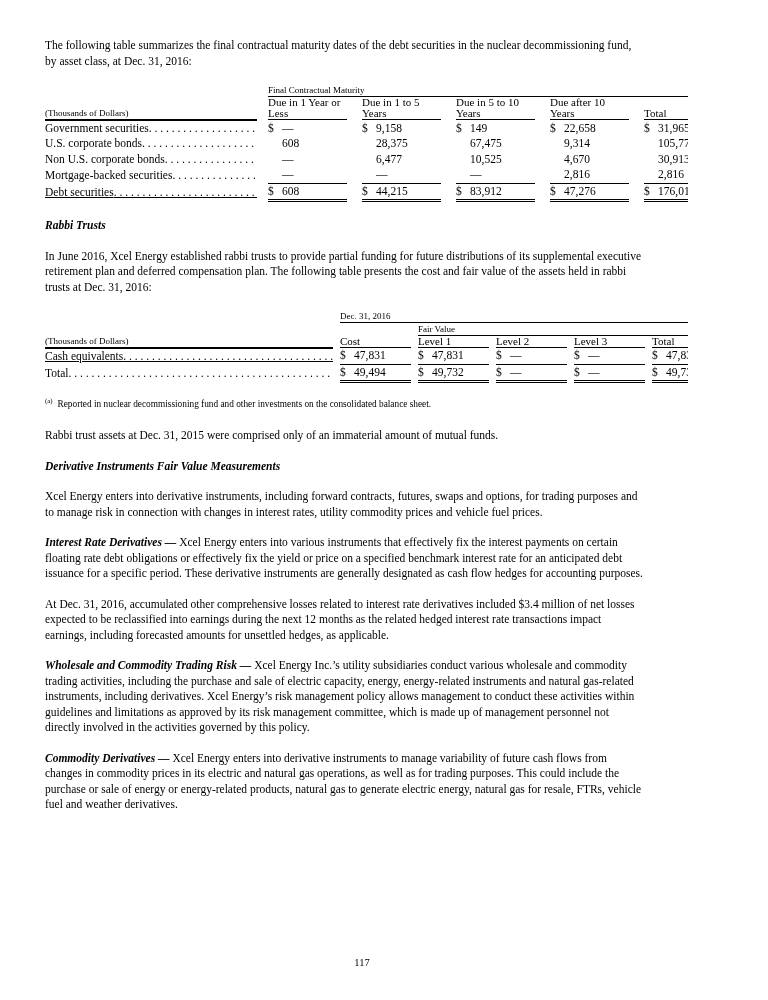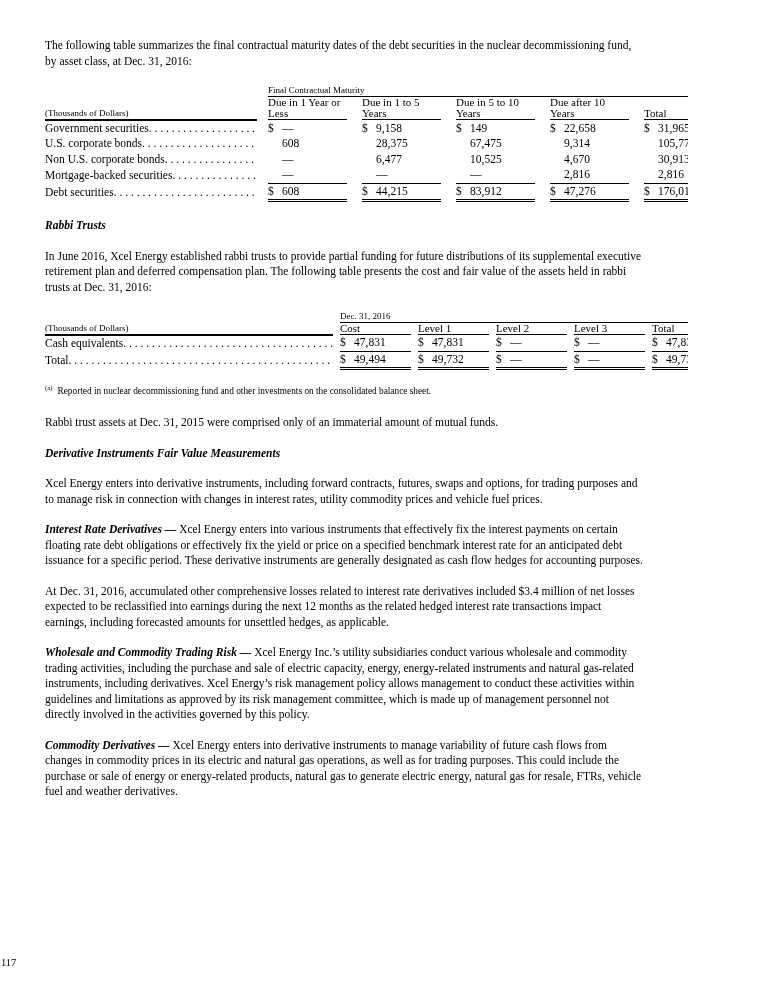--- a/index.html
+++ b/index.html
@@ -25,30 +25,30 @@
   .lblhead{font-size:9px;font-weight:bold;text-align:left;border-bottom:2px solid #000;padding-bottom:2px;line-height:11px;}
   td.d{text-align:left;padding:1px 0 2px 2px;}
   td.v{text-align:right;padding:1px 0 2px 0;}
   td.lbl{padding:1px 0 2px 2px;overflow:hidden;}
   .rl{display:flex;align-items:baseline;overflow:hidden;}
   .rl .t{white-space:nowrap;}
   .rl .f{flex:1 1 auto;overflow:hidden;white-space:nowrap;}
   .rl .f::after{content:" .\00a0.\00a0.\00a0.\00a0.\00a0.\00a0.\00a0.\00a0.\00a0.\00a0.\00a0.\00a0.\00a0.\00a0.\00a0.\00a0.\00a0.\00a0.\00a0.\00a0.\00a0.\00a0.\00a0.\00a0.\00a0.\00a0.\00a0.\00a0.\00a0.\00a0.\00a0.\00a0.\00a0.\00a0.\00a0.\00a0.\00a0.\00a0.\00a0.\00a0.\00a0.\00a0.\00a0.\00a0.\00a0.\00a0.\00a0.\00a0.\00a0.\00a0.";}
   .grp-label{font-weight:bold;}
   .sup{font-size:7px;vertical-align:super;line-height:0;}
-  .ind1{padding-left:8px;}
+  .ind1{padding-left:8px;text-decoration:underline;}
   .ind2{padding-left:30px;}
   .tl{border-top:1px solid #000;}
   .dbl{border-bottom:3px double #000;}
 
   
   .footnote{font-size:9.3px;line-height:12px;margin:0 0 18px 0;}
   .footnote .marker{font-size:6.8px;vertical-align:super;margin-right:5px;}
 
-  .pageno{position:absolute;bottom:30px;left:1px;width:100%;text-align:left;font-size:10.5px;}
+  .pageno{position:absolute;bottom:30px;left:18px;width:100%;text-align:center;font-size:10.5px;}
 </style>
 </head>
 <body>
 
 <div class="page">
 
   <p>The following table summarizes the final contractual maturity dates of the debt securities in the nuclear decommissioning fund, by asset class, at Dec. 31, 2016:</p>
 
   <table class="fin">
     <colgroup>
@@ -229,20 +229,27 @@
       <col style="width:14px">
         <col style="width:57px">
     </colgroup>
     <tbody>
         <tr>
       <td></td>
           <td></td>
       <th class="spanhead" colspan="14">Dec. 31, 2016</th>
     </tr>
     <tr>
+      <td></td>
+          <td></td>
+      <td colspan="2"></td>
+          <td></td>
+      <th class="spanhead" colspan="11">Fair Value</th>
+    </tr>
+    <tr>
       <th class="lblhead">(Thousands of Dollars)</th>
           <td></td>
       <th class="colhead" colspan="2">Cost</th>
           <td></td>
       <th class="colhead" colspan="2">Level 1</th>
           <td></td>
       <th class="colhead" colspan="2">Level 2</th>
           <td></td>
       <th class="colhead" colspan="2">Level 3</th>
           <td></td>

